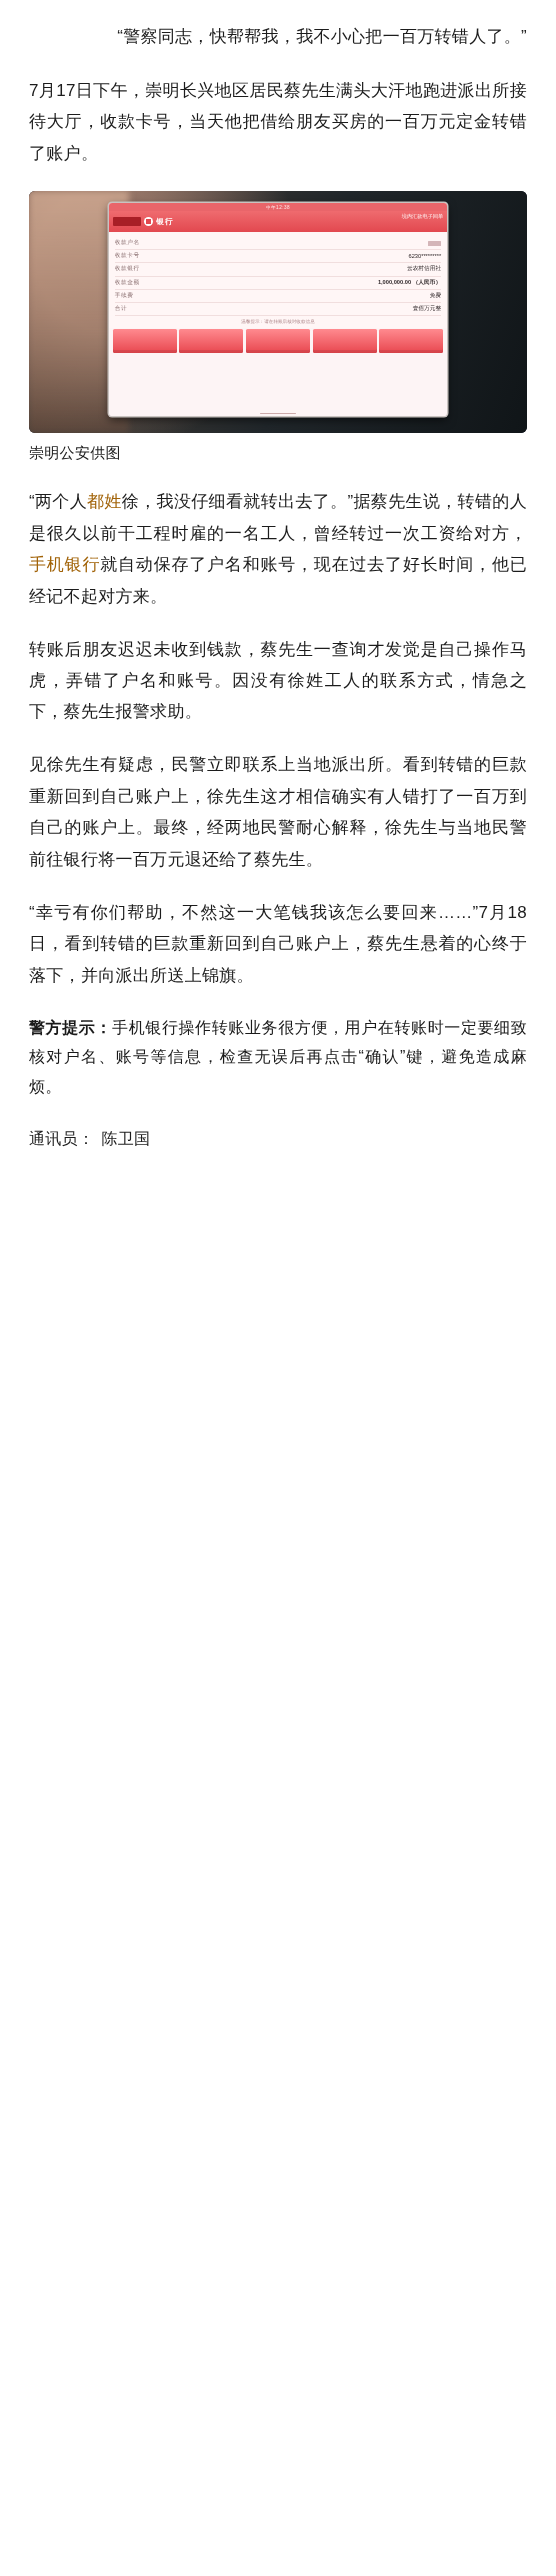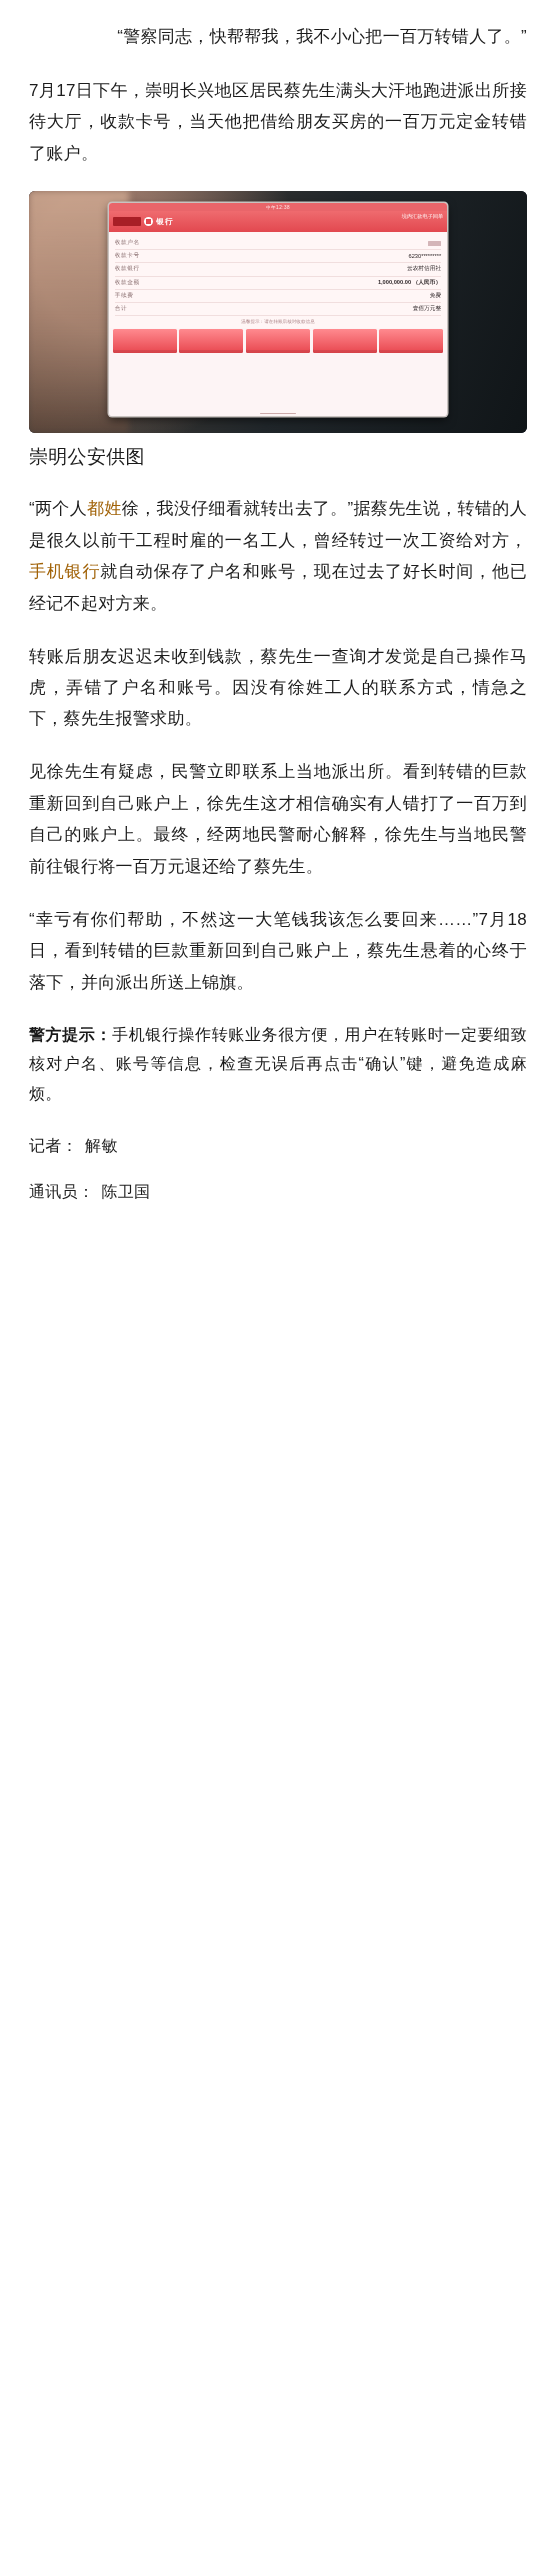--- a/index.html
+++ b/index.html
@@ -187,21 +187,21 @@
     position: absolute;
     bottom: 1.5px;
     left: 50%;
     transform: translateX(-50%);
     width: 36px;
     height: 1.5px;
     background: #caa;
     border-radius: 1px;
   }
   .caption {
-    font-size: 19px;
+    font-size: 15px;
     color: #1c1c1c;
     margin: 0 0 23px 0;
     letter-spacing: 0.3px;
   }
   .tip {
     font-size: 16px;
     line-height: 1.85;
     margin: 0 0 23px 0;
     text-align: justify;
     letter-spacing: 0.3px;
@@ -283,17 +283,16 @@
 
   <p class="para"><span>“两个人</span><span class="hl">都姓</span><span>徐，我没仔细看就转出去了。”据蔡先生说，转错的人是很久以前干工程时雇的一名工人，曾经转过一次工资给对方，</span><span class="hl">手机银行</span><span>就自动保存了户名和账号，现在过去了好长时间，他已经记不起对方来。</span></p>
 
 
   <p class="para">转账后朋友迟迟未收到钱款，蔡先生一查询才发觉是自己操作马虎，弄错了户名和账号。因没有徐姓工人的联系方式，情急之下，蔡先生报警求助。</p>
   <p class="para">见徐先生有疑虑，民警立即联系上当地派出所。看到转错的巨款重新回到自己账户上，徐先生这才相信确实有人错打了一百万到自己的账户上。最终，经两地民警耐心解释，徐先生与当地民警前往银行将一百万元退还给了蔡先生。</p>
   <p class="para">“幸亏有你们帮助，不然这一大笔钱我该怎么要回来……”7月18日，看到转错的巨款重新回到自己账户上，蔡先生悬着的心终于落下，并向派出所送上锦旗。</p>
 
   <p class="tip"><span class="tip-label">警方提示：</span><span>手机银行操作转账业务很方便，用户在转账时一定要细致核对户名、账号等信息，检查无误后再点击“确认”键，避免造成麻烦。</span></p>
 
-  <div class="meta"><span>记者：</span><span class="meta-val">解敏</span></div>
   <div class="meta"><span>通讯员：</span><span class="meta-val">陈卫国</span></div>
 
 </div>
 
 
 </body></html>

